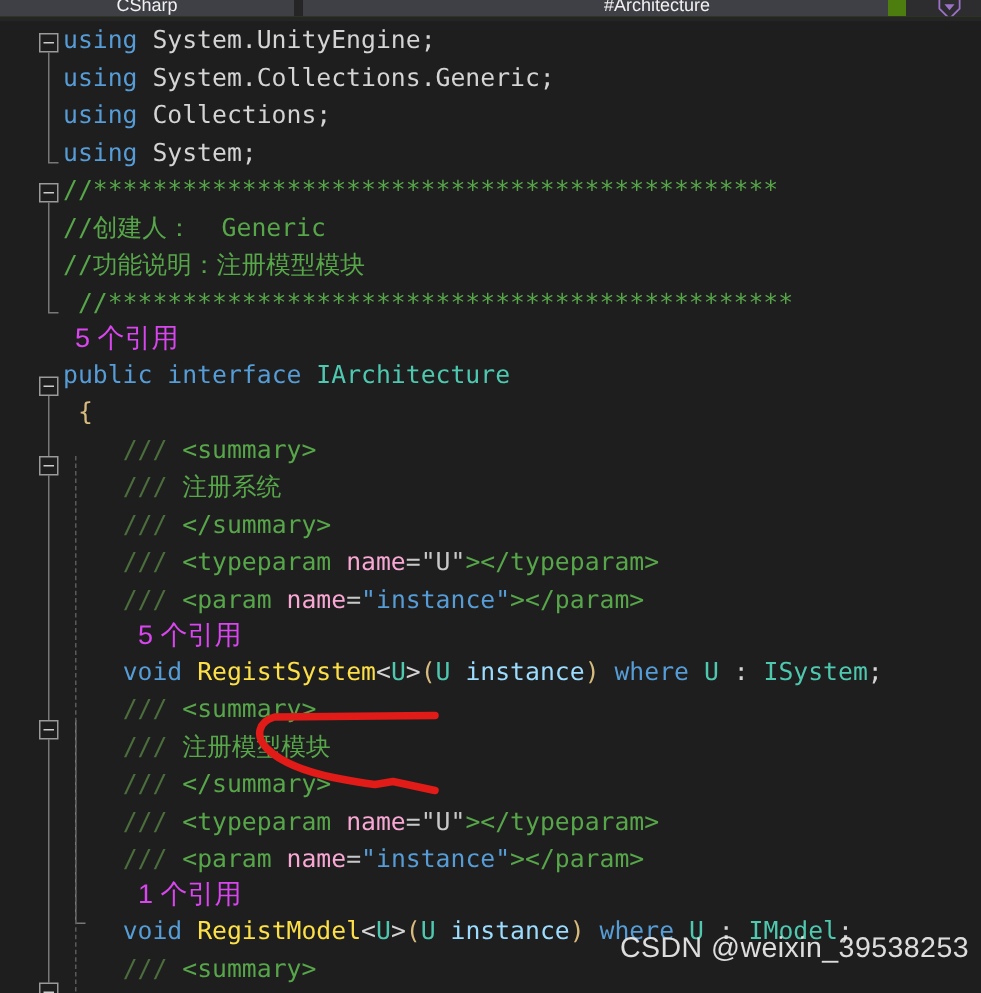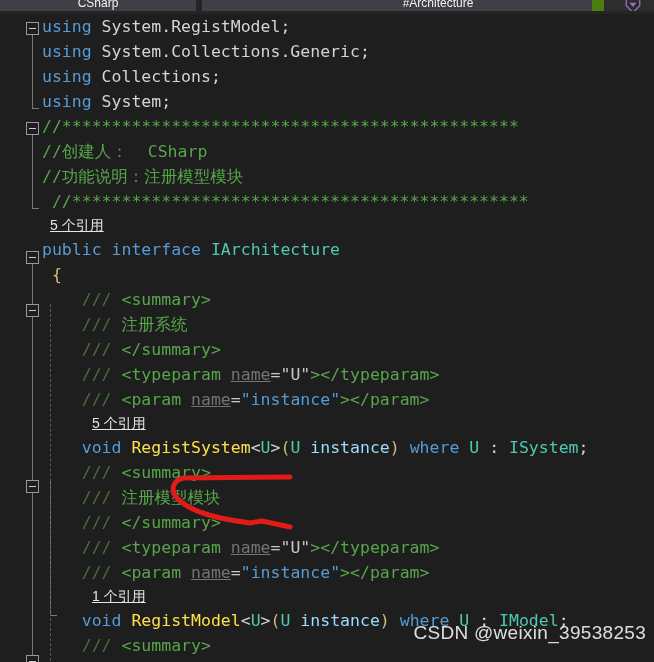--- a/index.html
+++ b/index.html
@@ -92,38 +92,37 @@
     position: relative;
     height: 25px;
     line-height: 25px;
     font-size: 16.5px;
     white-space: pre;
     color: #d4d4d4;
     padding-left: 42px;
   }
   .line.lens {
     font-family: "Liberation Sans", sans-serif;
-    font-size: 14px;
-    color: #e5e5e5;
+    font-size: 18px;
+    color: #d946ef;
     height: 23px;
     line-height: 23px;
-    text-decoration: underline;
   }
 
   
   .kw      { color: #569cd6; }
   .type    { color: #4ec9b0; }
   .ident   { color: #9cdcfe; }
   .method  { color: #fde047; }
   .plain   { color: #d4d4d4; }
   .cmt     { color: #57a64a; }
   .xdoc    { color: #57a64a; }
   .xdocsl  { color: #4b6e3c; }
   .xtag    { color: #57a64a; }
-  .xattr   { color: #737373; text-decoration: underline; }
+  .xattr   { color: #f9a8d4; }
   .xval    { color: #c8c8c8; }
   .xvalb   { color: #569cd6; }
   .punc    { color: #d4d4d4; }
   .brace   { color: #d7ba7d; }
 
   
   .fold {
     position: absolute;
     width: 13px; height: 13px;
     border: 1px solid #9a9a9a;
@@ -214,27 +213,27 @@
     <div class="fold" style="left:26px;  top:466px;"></div>
     <div class="fold" style="left:26px;  top:641px;"></div>
 
     <div class="vline" style="left:50px;  top:466px; height:135px;"></div>
     <div class="vline-foot" style="left:50px;  top:601px; width:7px;"></div>
 
     <div class="guide" style="left:50px;  top:290px; height:372px;"></div>
 
     <div class="code">
 
-      <div class="line"><span class="kw">using</span> <span class="plain">System.RegistModel;</span></div>
+      <div class="line"><span class="kw">using</span> <span class="plain">System.UnityEngine;</span></div>
       <div class="line"><span class="kw">using</span> <span class="plain">System.Collections.Generic;</span></div>
       <div class="line"><span class="kw">using</span> <span class="plain">Collections;</span></div>
       <div class="line"><span class="kw">using</span> <span class="plain">System;</span></div>
 
       <div class="line"><span class="cmt">//**********************************************</span></div>
-      <div class="line"><span class="cmt">//创建人：  CSharp</span></div>
+      <div class="line"><span class="cmt">//创建人：  Generic</span></div>
       <div class="line"><span class="cmt">//功能说明：注册模型模块</span></div>
       <div class="line">&nbsp;<span class="cmt">//**********************************************</span></div>
 
       <div class="line lens"><span style="padding-left:8px">5 个引用</span></div>
 
       <div class="line"><span class="kw">public</span> <span class="kw">interface</span> <span class="type">IArchitecture</span></div>
       <div class="line"> <span class="brace">{</span></div>
 
       <div class="line">    <span class="xdocsl">///</span> <span class="xtag">&lt;summary&gt;</span></div>
       <div class="line">    <span class="xdocsl">///</span> <span class="xdoc">注册系统</span></div>

